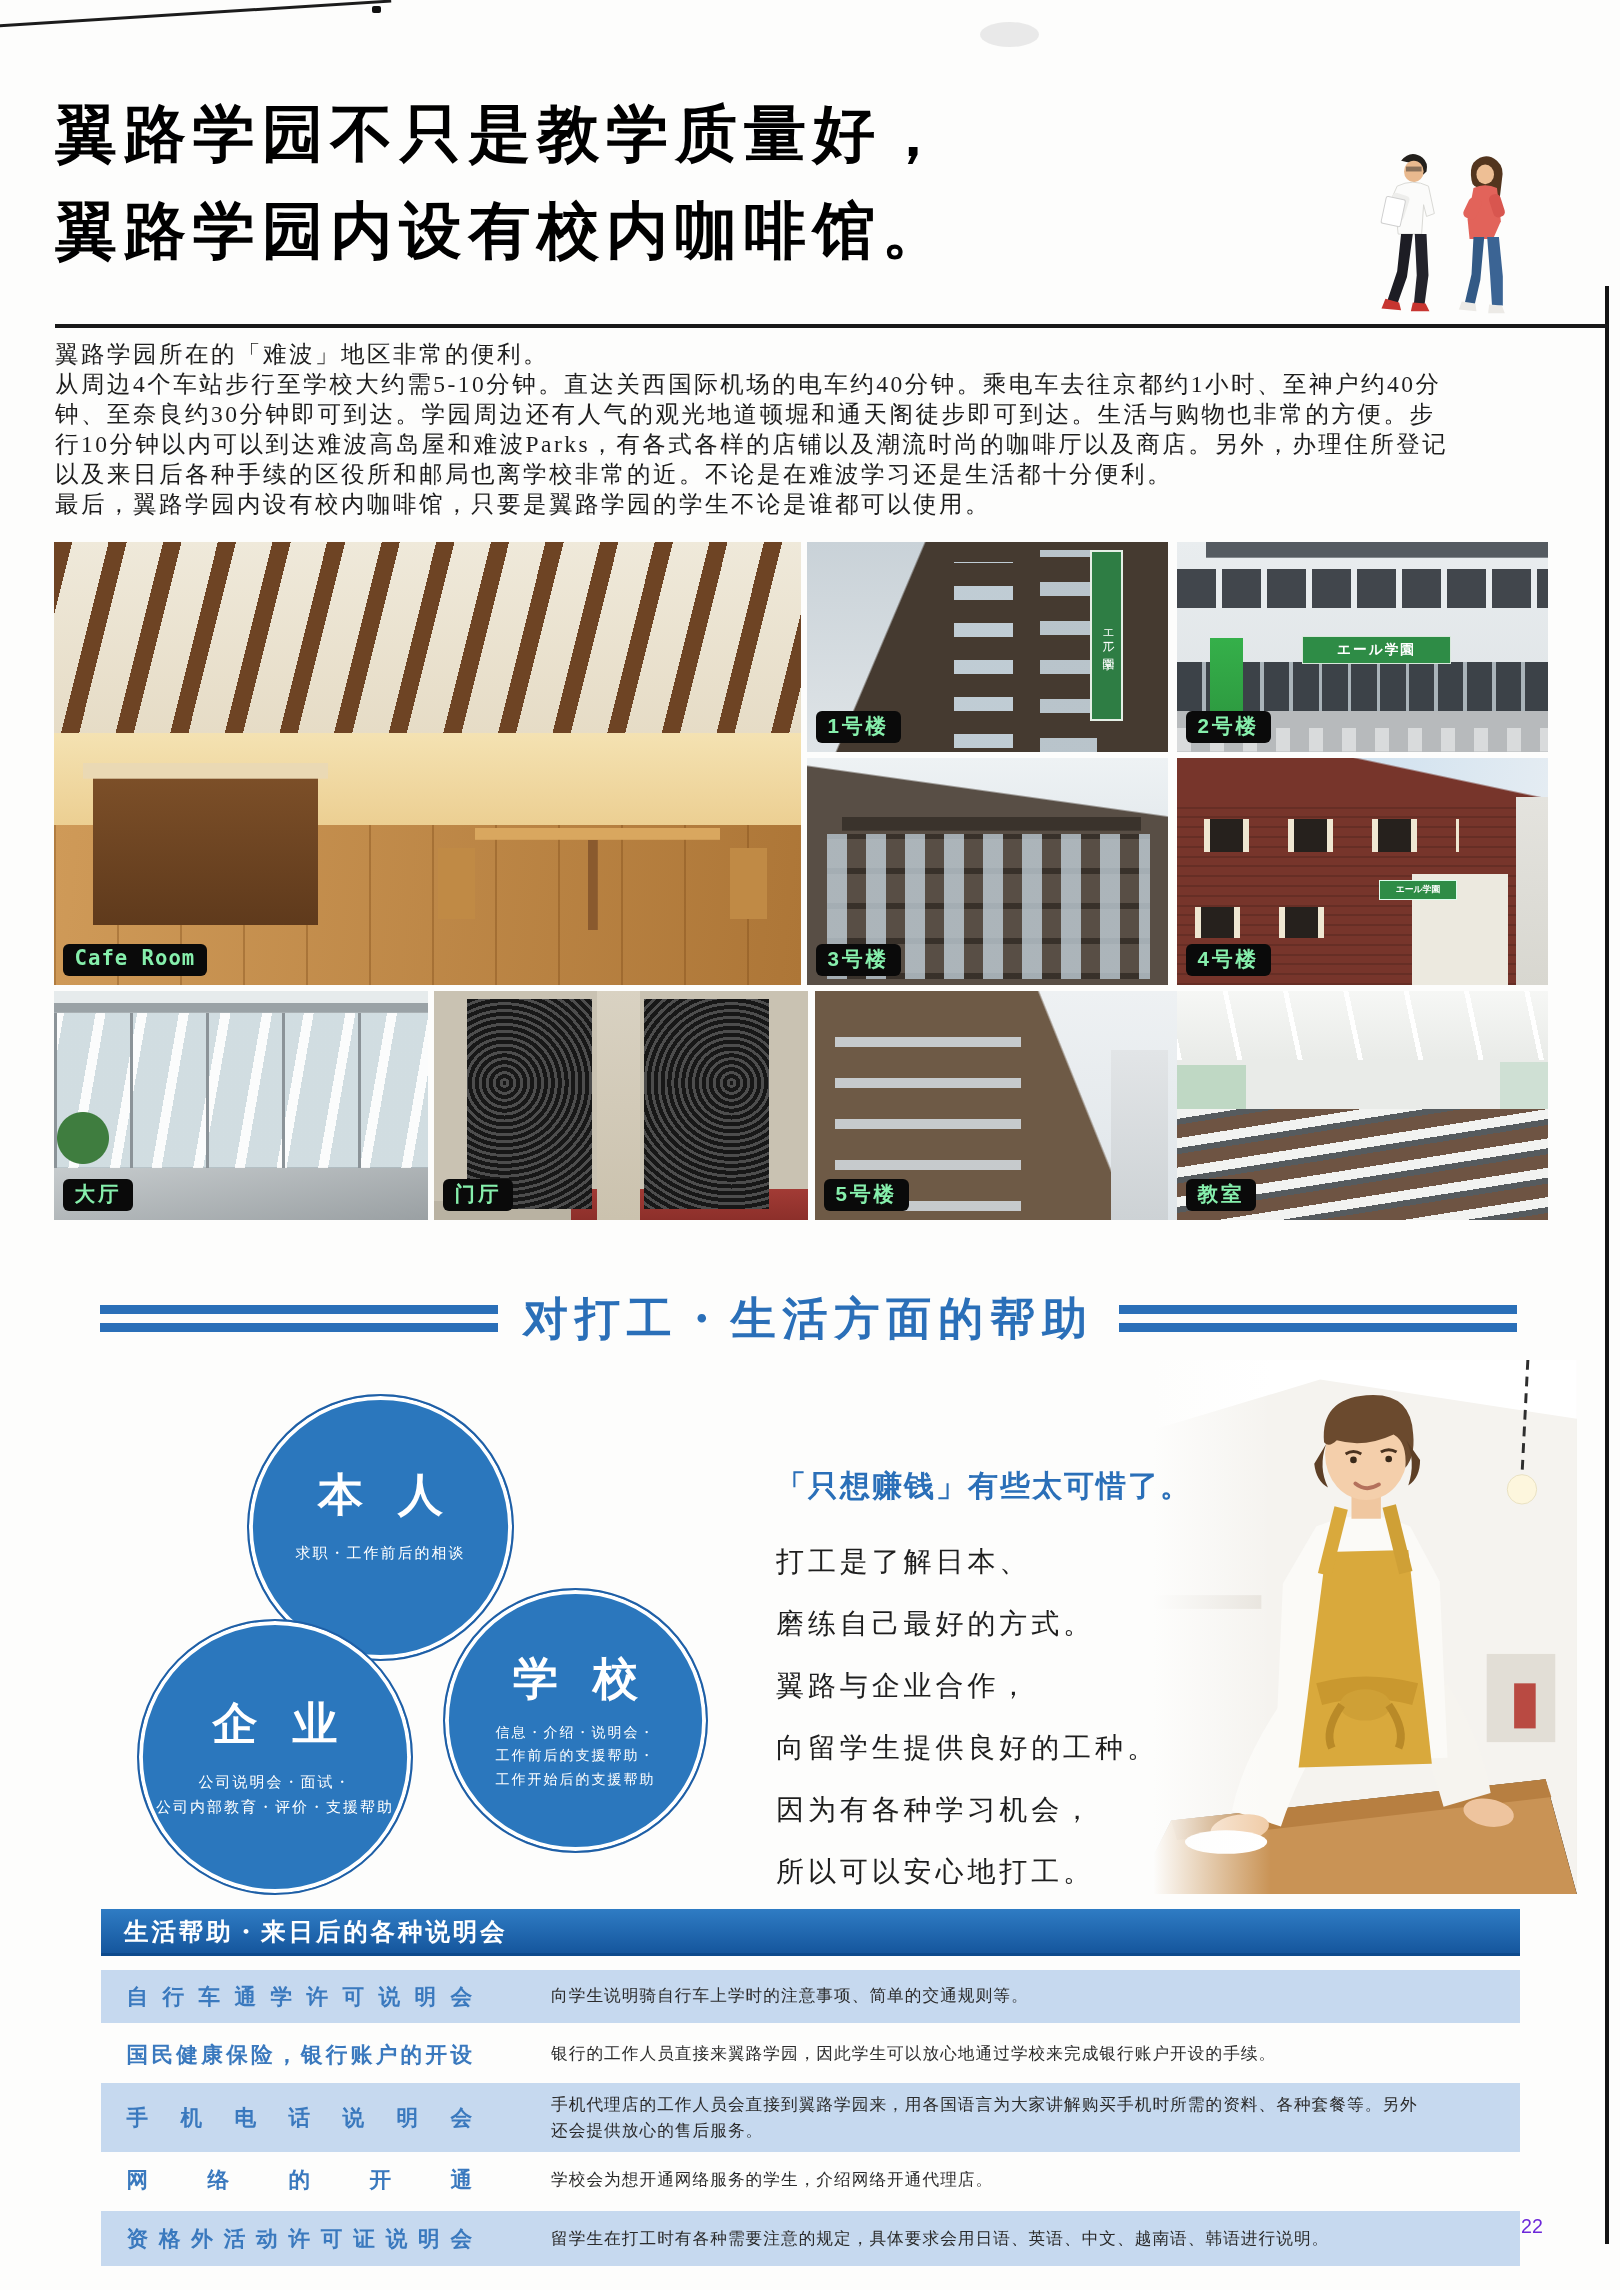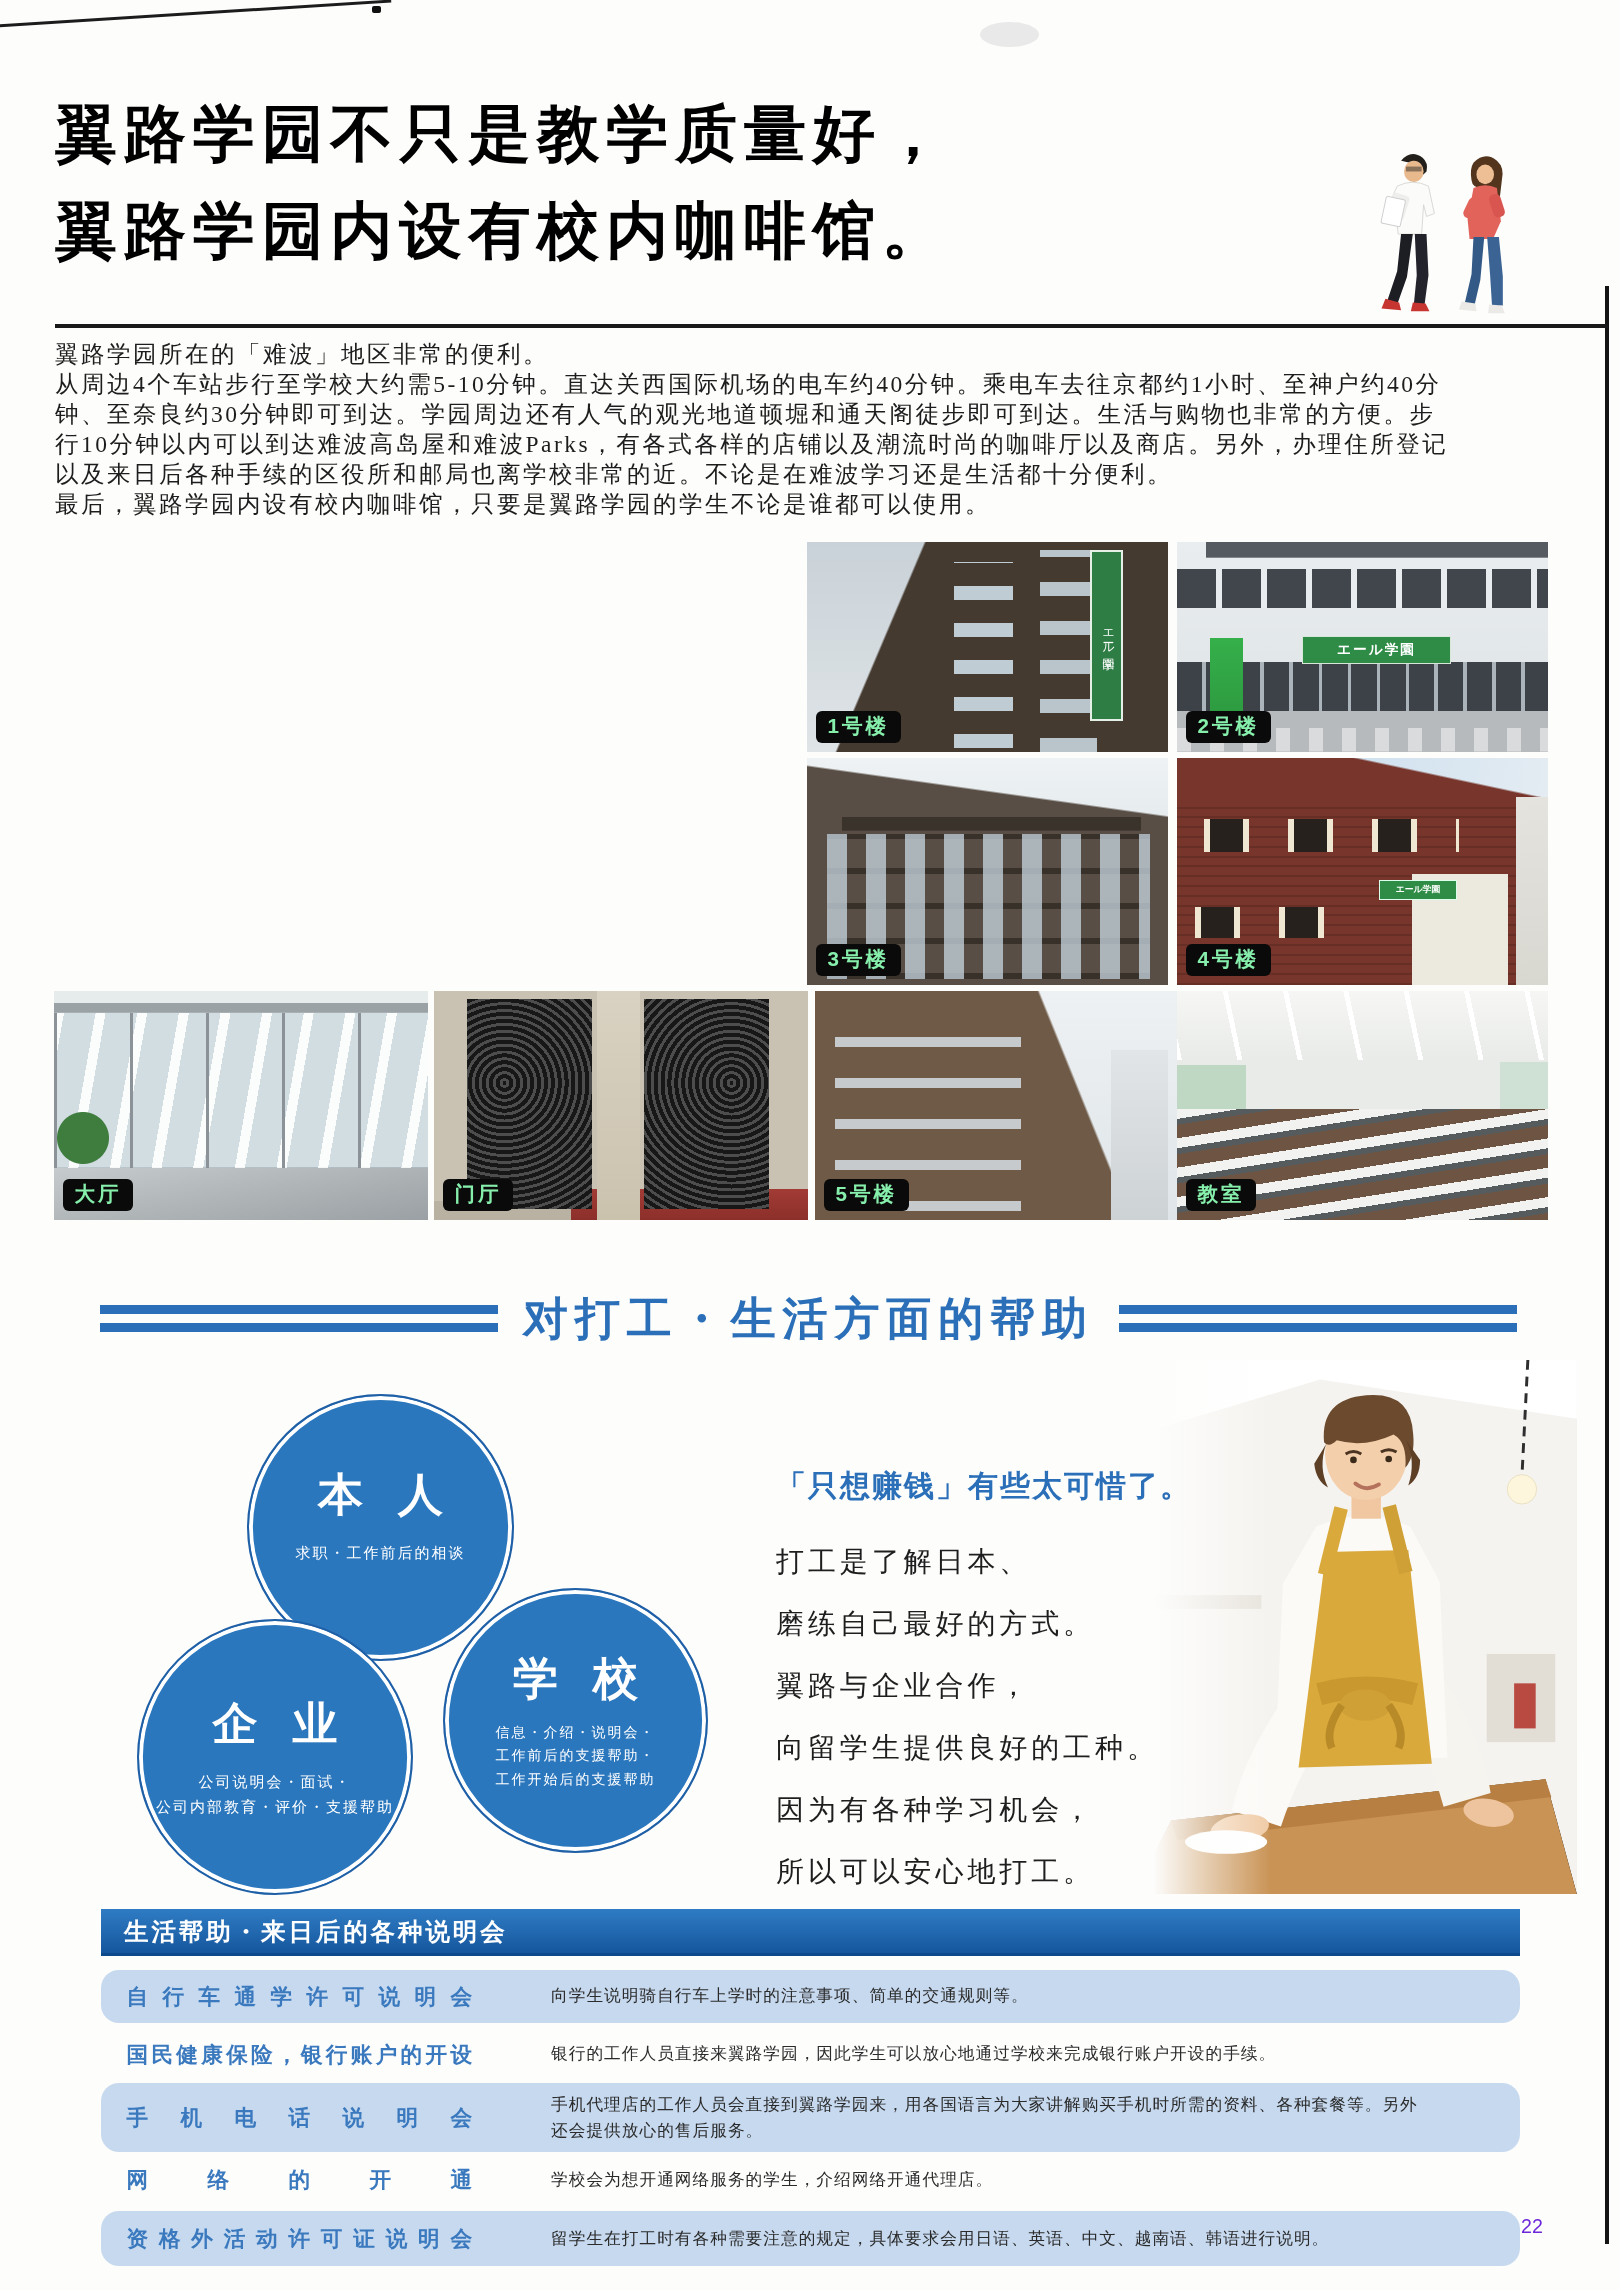--- a/index.html
+++ b/index.html
@@ -126,21 +126,21 @@
 
   .woman{left:1124px;top:1360px;width:453px;height:534px;background:linear-gradient(115deg,#fbfaf8,#efece6);overflow:hidden;}
   .woman::after{content:"";position:absolute;left:0;top:0;width:147px;height:100%;
                 background:linear-gradient(90deg,#fdfdfc 20%,rgba(253,253,252,0));}
 
   
   .tbl{left:101px;top:1909px;width:1419px;}
   .tbl-head{height:47px;background:linear-gradient(#2f7cc4,#15569d);color:#fff;font-weight:700;
             font-size:24.5px;letter-spacing:2.9px;line-height:45px;padding-left:23px;box-sizing:border-box;
             border-bottom:3.9px solid #0d4a8c;}
-  .row{display:flex;align-items:center;box-sizing:border-box;border-radius:18px;}
+  .row{display:flex;align-items:center;box-sizing:border-box;}
   .row.blue{background:#c6d9ef;}
   .row.white{background:#fdfdfc;}
   .rt{width:372px;padding-left:25.5px;box-sizing:border-box;color:#3a79be;font-size:21.6px;font-weight:700;
       text-align:justify;text-align-last:justify;letter-spacing:1px;flex:none;}
   .rd{width:882px;margin-left:78px;font-size:16.7px;color:#2b2b2b;line-height:25.5px;letter-spacing:1px;}
   .r1{height:53px;margin-top:13.7px;}
   .r2{height:51px;margin-top:5.9px;}
   .r3{height:69px;margin-top:3.9px;}
   .r4{height:47px;margin-top:3.9px;}
   .r5{height:55px;margin-top:7.8px;}
@@ -192,20 +192,23 @@
 <div class="abs intro">
   <div>翼路学园所在的「难波」地区非常的便利。</div>
   <div>从周边4个车站步行至学校大约需5-10分钟。直达关西国际机场的电车约40分钟。乘电车去往京都约1小时、至神户约40分</div>
   <div>钟、至奈良约30分钟即可到达。学园周边还有人气的观光地道顿堀和通天阁徒步即可到达。生活与购物也非常的方便。步</div>
   <div>行10分钟以内可以到达难波高岛屋和难波Parks，有各式各样的店铺以及潮流时尚的咖啡厅以及商店。另外，办理住所登记</div>
   <div>以及来日后各种手续的区役所和邮局也离学校非常的近。不论是在难波学习还是生活都十分便利。</div>
   <div>最后，翼路学园内设有校内咖啡馆，只要是翼路学园的学生不论是谁都可以使用。</div>
 </div>
 
 <div class="abs pg">
+  <div class="ph" id="ph-cafe">
+    <span class="lbl lbl-mono">Cafe Room</span>
+  </div>
   <div class="ph" id="ph-b1">
     <span class="vsign">エール学園</span>
     <span class="lbl">1号楼</span>
   </div>
   <div class="ph" id="ph-b2">
     <span class="hsign">エール学園</span>
     <span class="lbl">2号楼</span>
   </div>
   <div class="ph" id="ph-b3">
     <span class="lbl">3号楼</span>

